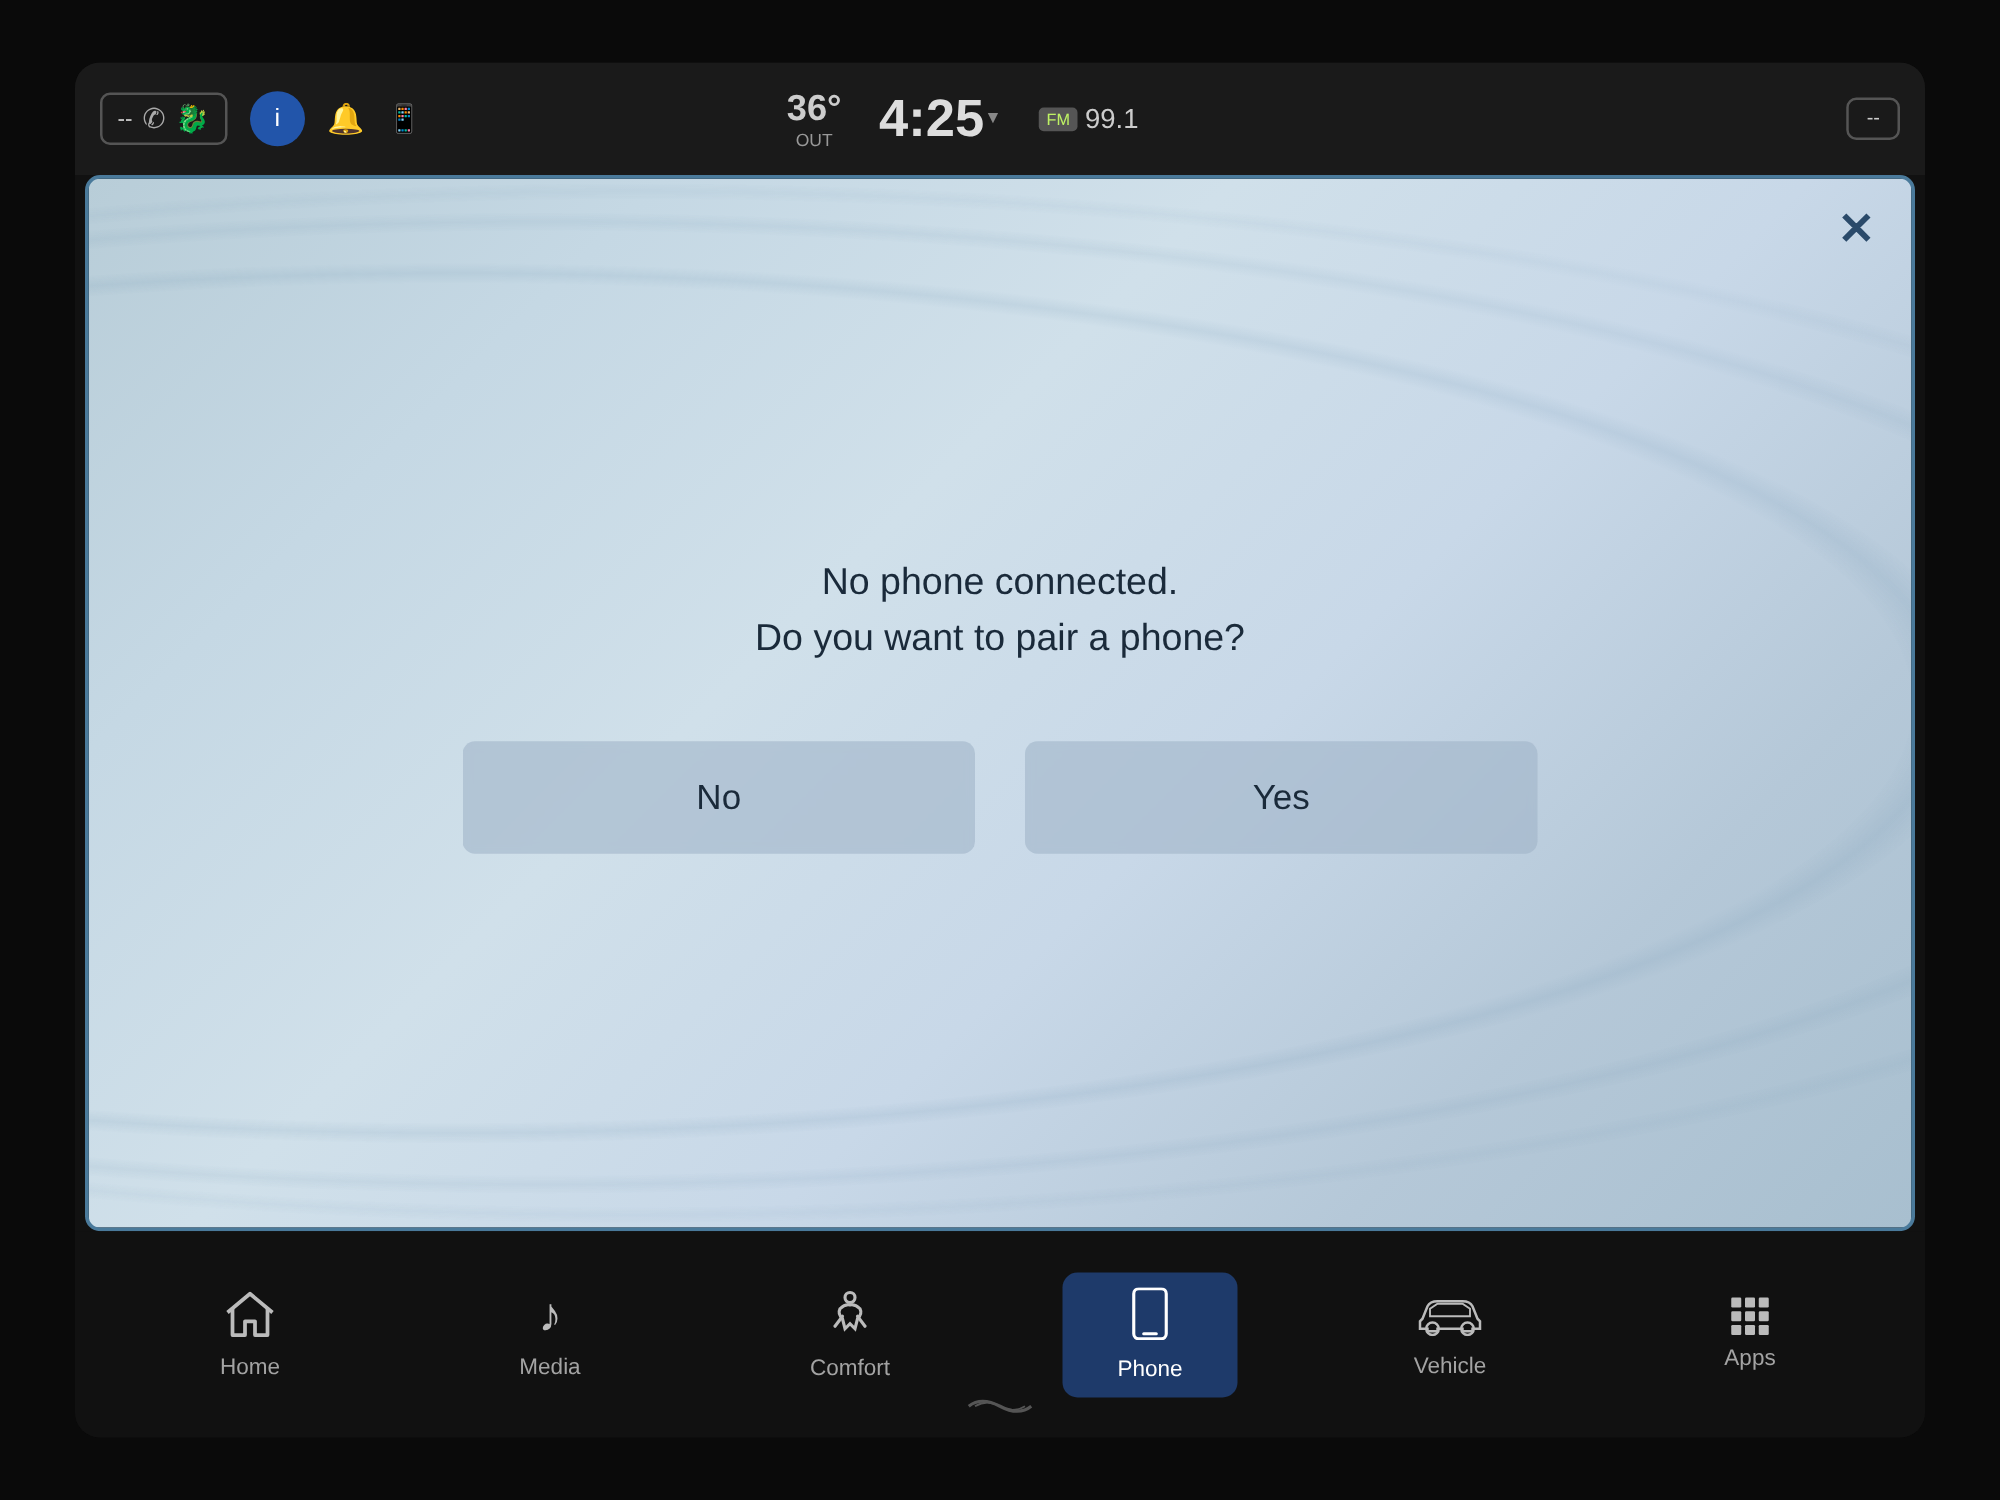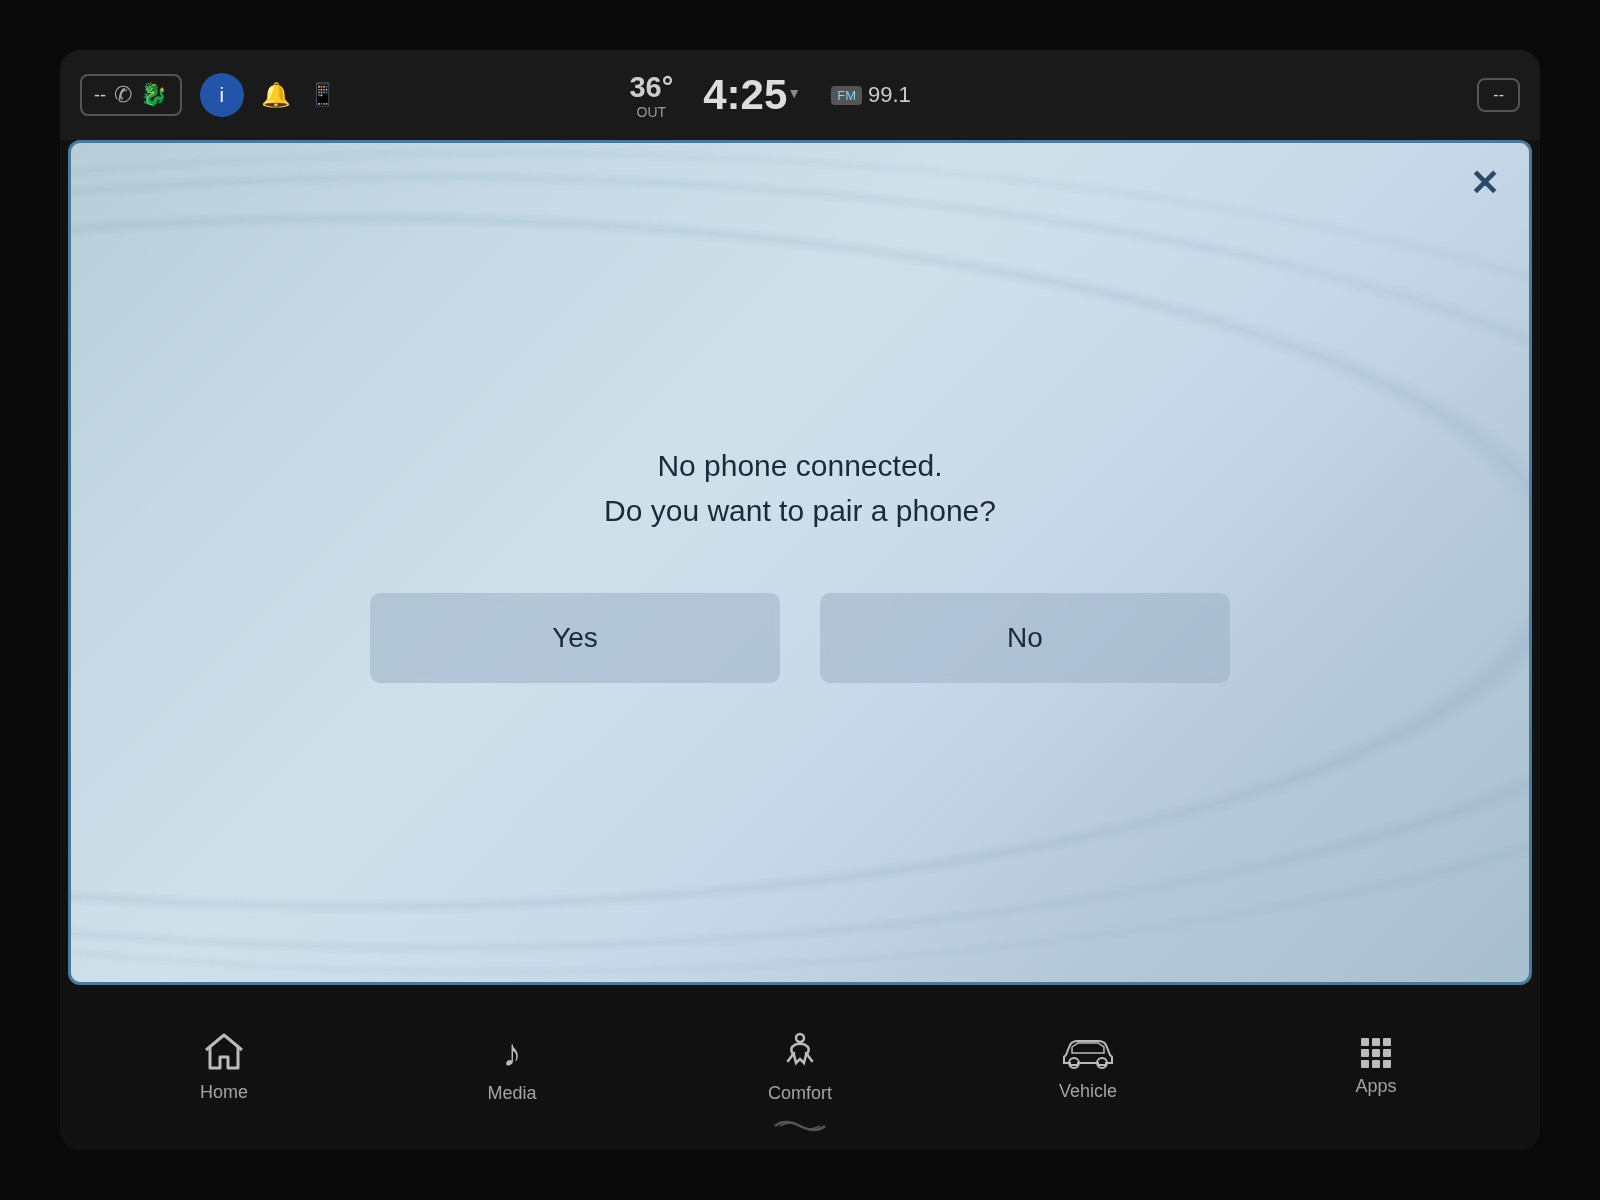--- a/index.html
+++ b/index.html
@@ -92,21 +92,21 @@
       align-items: center;
       gap: 6px;
       color: #ccc;
     }
 
     .fm-badge {
       background: #555;
       border-radius: 4px;
       padding: 2px 6px;
       font-size: 13px;
-      color: #7dd3fc;
+      color: #bef264;
     }
 
     .radio-freq {
       font-size: 22px;
       font-weight: normal;
       color: #ccc;
     }
 
     .status-right-box {
       border: 2px solid #555;
@@ -304,22 +304,22 @@
       <span>✕</span>
     </div>
 
     <div class="dialog-container">
       <div class="dialog-message">
         <div>No phone connected.</div>
         <div>Do you want to pair a phone?</div>
       </div>
 
       <div class="dialog-buttons">
+        <button class="dialog-btn">No</button>
         <button class="dialog-btn">Yes</button>
-        <button class="dialog-btn">No</button>
       </div>
     </div>
   </div>
 
   <div class="nav-bar">
 
     <div class="nav-item">
       <span style="color:#bbb;">
         <svg width="40" height="38" viewBox="0 0 40 38" fill="none">
           <path d="M2 18 L20 3 L38 18" stroke="#bbb" stroke-width="3" fill="none" stroke-linejoin="round"></path>
@@ -346,20 +346,29 @@
         <svg width="40" height="40" viewBox="0 0 40 40" fill="none">
           <circle cx="20" cy="7" r="4" stroke="#bbb" stroke-width="2.5"></circle>
           <path d="M12 16 Q10 20 14 24 L16 32 L20 28 L24 32 L26 24 Q30 20 28 16 Q24 12 20 13 Q16 12 12 16Z" stroke="#bbb" stroke-width="2.5" fill="none"></path>
           <path d="M14 22 L8 30" stroke="#bbb" stroke-width="2.5" stroke-linecap="round"></path>
           <path d="M26 22 L32 30" stroke="#bbb" stroke-width="2.5" stroke-linecap="round"></path>
         </svg>
       </span>
       <span class="nav-label">Comfort</span>
     </div>
 
+    <div class="nav-item active">
+      <span>
+        <svg width="30" height="42" viewBox="0 0 30 42" fill="none">
+          <rect x="2" y="1" width="26" height="40" rx="4" stroke="white" stroke-width="2.5"></rect>
+          <line x1="10" y1="37" x2="20" y2="37" stroke="white" stroke-width="2.5" stroke-linecap="round"></line>
+        </svg>
+      </span>
+      <span class="nav-label" style="color:white;">Phone</span>
+    </div>
 
     <div class="nav-item">
       <span>
         <svg width="60" height="36" viewBox="0 0 60 36" fill="none">
           <path d="M8 22 L12 12 Q14 8 20 8 L40 8 Q46 8 48 12 L52 22 L54 24 L54 30 L48 30 L48 32 L40 32 L40 30 L20 30 L20 32 L12 32 L12 30 L6 30 L6 24 Z" stroke="#bbb" stroke-width="2" fill="none"></path>
           <circle cx="16" cy="30" r="5" stroke="#bbb" stroke-width="2" fill="none"></circle>
           <circle cx="44" cy="30" r="5" stroke="#bbb" stroke-width="2" fill="none"></circle>
           <path d="M14 14 L20 10 L40 10 L46 14 L46 20 L14 20 Z" stroke="#bbb" stroke-width="1.5" fill="none"></path>
         </svg>
       </span>

